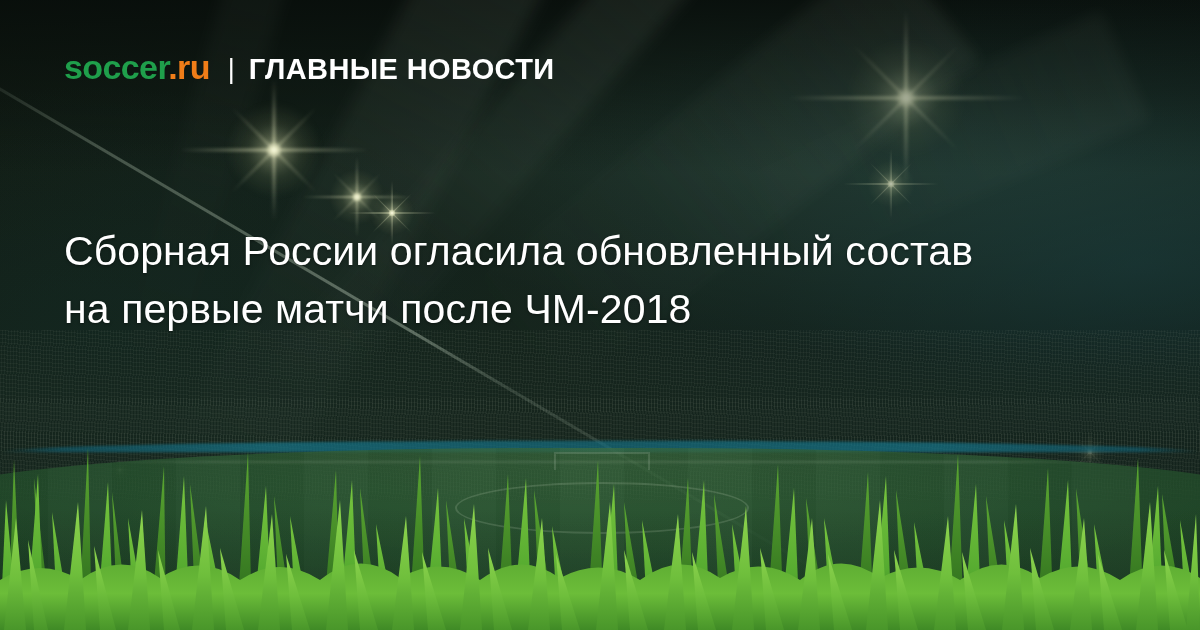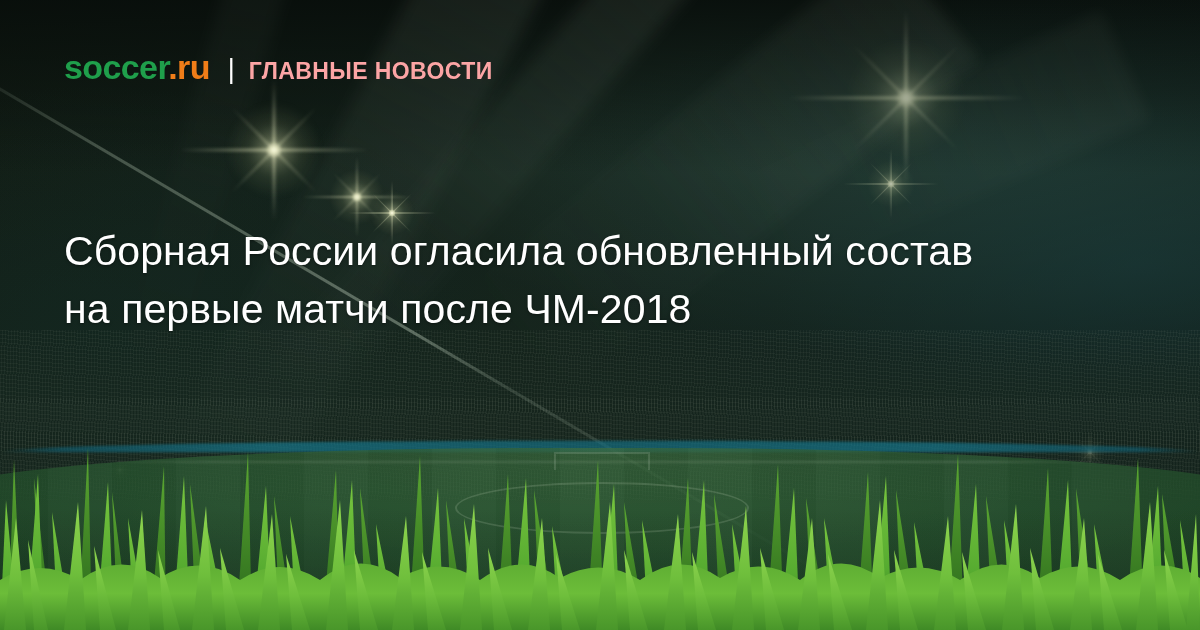--- a/index.html
+++ b/index.html
@@ -251,22 +251,22 @@
   .header-sep {
     color: #ffffff;
     font-size: 27px;
     font-weight: 400;
     line-height: 1;
     margin: 0 14px 0 18px;
     position: relative;
     top: -1px;
   }
   .header-label {
-    color: #fca5a5;
-    font-size: 23px;
+    color: #ffffff;
+    font-size: 29px;
     font-weight: 700;
     letter-spacing: 0.4px;
     line-height: 1;
   }
 
   
   .headline {
     position: absolute;
     left: 64px;
     top: 222px;

